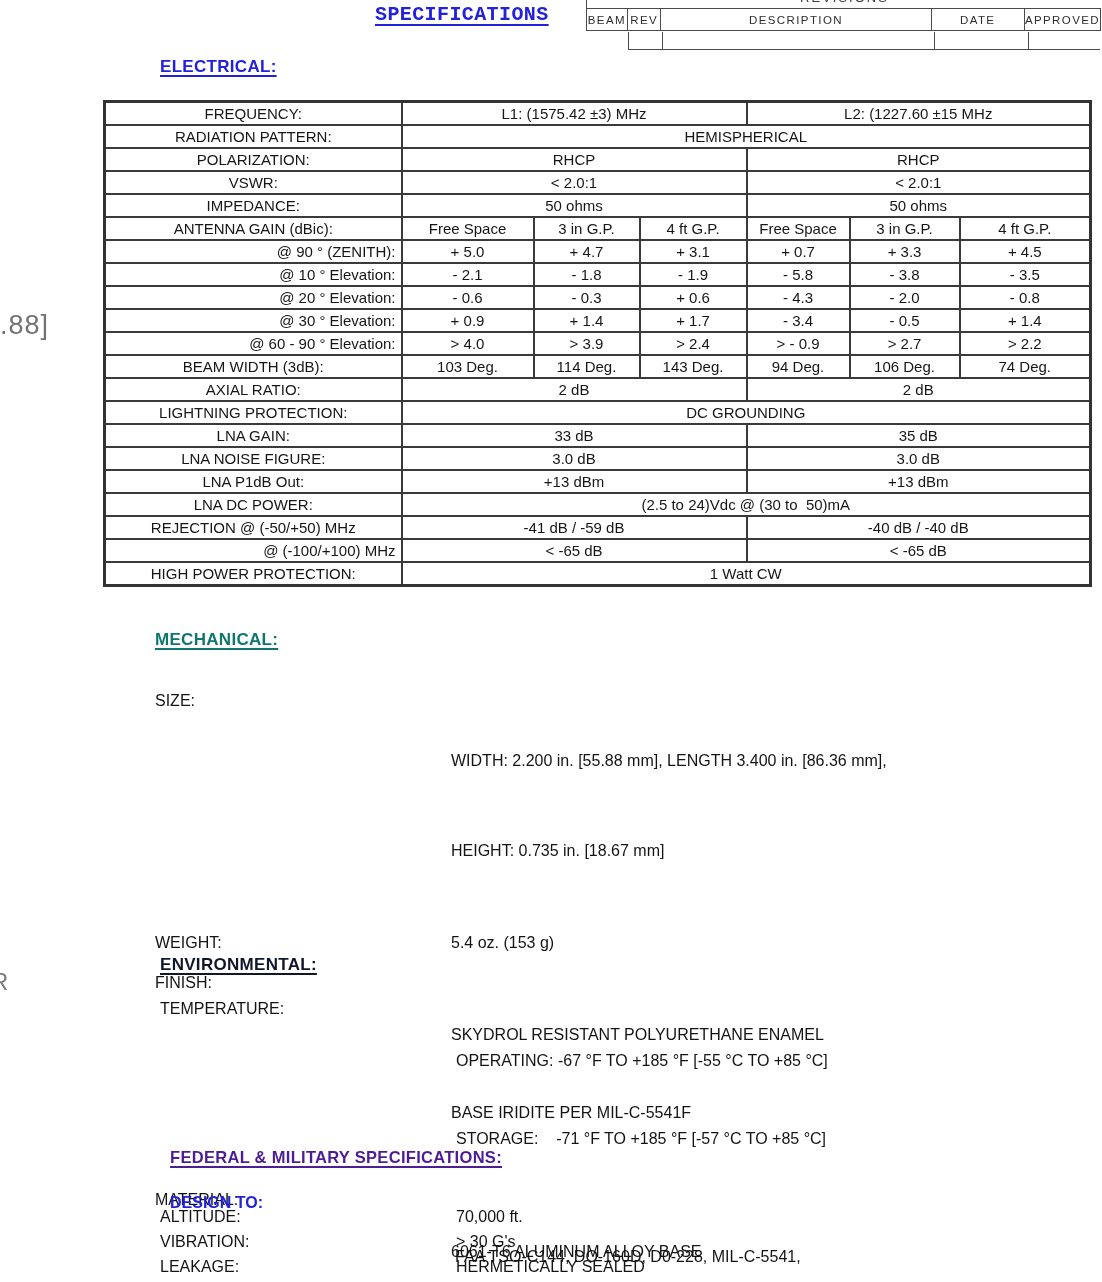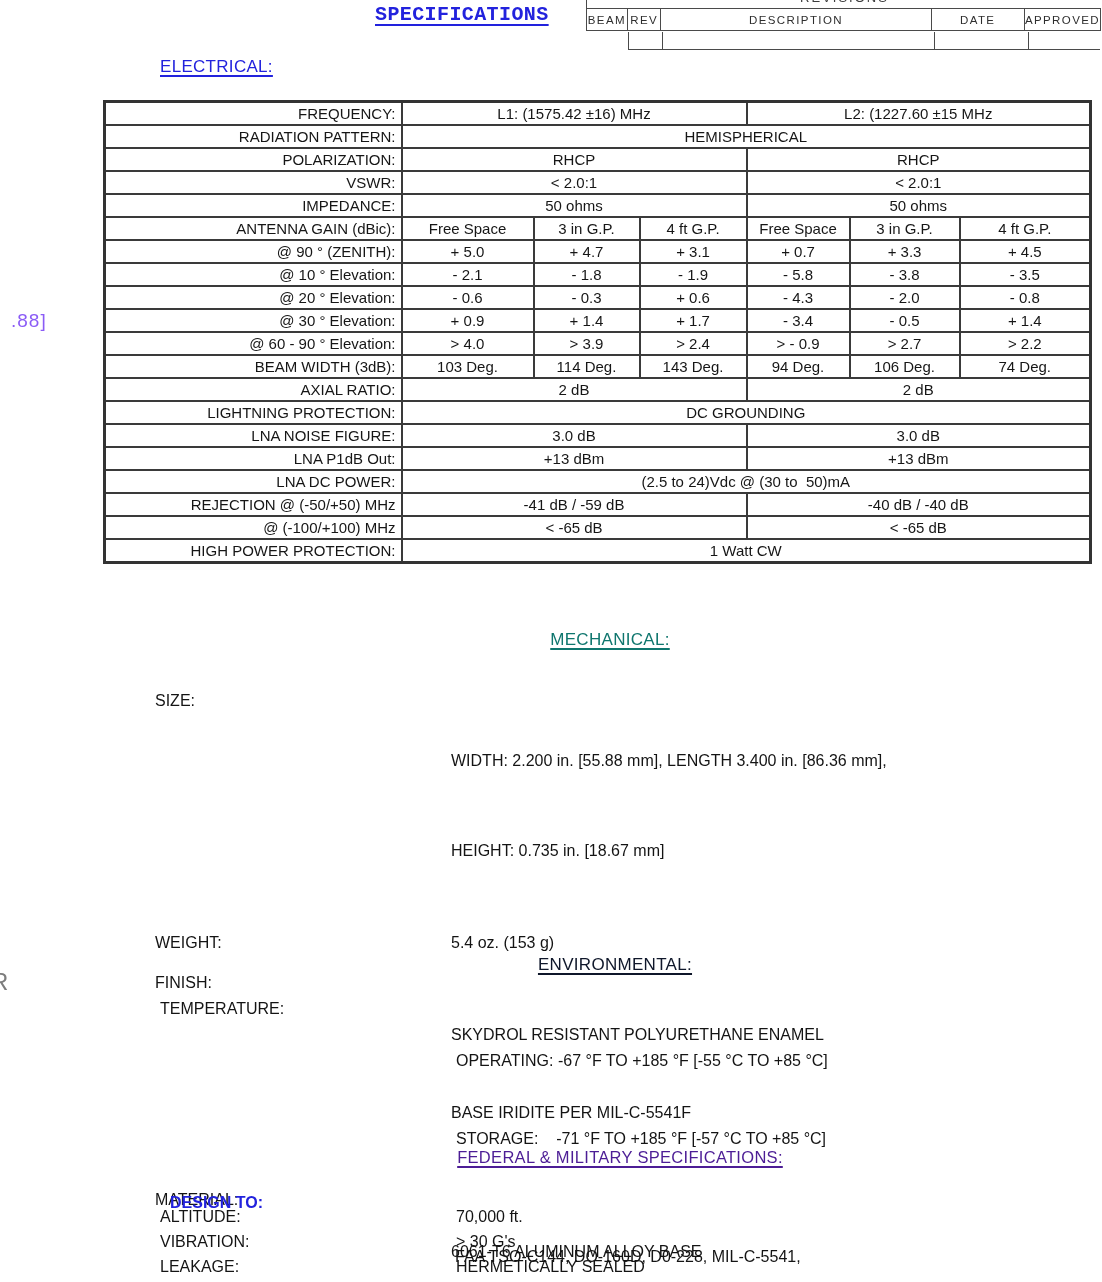--- a/index.html
+++ b/index.html
@@ -9,22 +9,22 @@
   }
   .abs { position:absolute; }
 
   
   .doc-title {
     left:375px; top:3px; font-size:20px; font-weight:bold;
     text-decoration:underline; text-underline-offset:4px; text-decoration-thickness:2px;
     letter-spacing:0.4px;
   }
   .sec-heading {
-    font-size:17px; font-weight:normal; text-decoration:underline;
-    text-underline-offset:3px; text-decoration-thickness:2px; letter-spacing:0.3px;text-align:center;
+    font-size:17px; font-weight:bold; text-decoration:underline;
+    text-underline-offset:3px; text-decoration-thickness:2px; letter-spacing:0.3px;
   }
 
   
   .rev-wrap { left:586px; top:0; width:516px; height:49px; font-family:"Liberation Sans",sans-serif; }
   .rev-title-cell { position:absolute; left:0; top:0; width:515px; height:9px; overflow:hidden; border-left:1.5px solid #4a4a4a; }
   .rev-title-cell span { position:absolute; top:-10px; left:0; width:100%; text-align:center; font-size:13px; letter-spacing:2px; color:#3c3c3c; }
   .rev-header { position:absolute; left:0; top:8px; width:513px; height:21px; display:flex; border:1.5px solid #4a4a4a; }
   .rev-header .rc {
     height:100%; display:flex; align-items:center; justify-content:center;
     font-size:11.5px; letter-spacing:1.4px; color:#2e2e2e; border-right:1.5px solid #4a4a4a; box-sizing:border-box;
@@ -37,38 +37,38 @@
 
   
   table.spec {
     position:absolute; left:103px; top:100px; width:986px;
     border-collapse:collapse; table-layout:fixed; border:3px solid #333333;
   }
   table.spec td {
     border:2px solid #3a3a3a; height:21px; font-size:15px; padding:0 5px;
     white-space:pre-wrap; overflow:hidden; vertical-align:middle; color:#161616;
   }
-  td.lbl  { text-align:right;  padding-left:9px; }
+  td.lbl  { text-align:center;  padding-left:9px; }
   td.lblr { text-align:right; padding-right:8px; }
   td.ctr  { text-align:center; }
 
   
   .section { position:absolute; }
   .kv { display:flex; align-items:flex-start; }
   .kv .k { width:296px; flex:none; font-size:16px; white-space:pre-wrap; }
   .kv .v { flex:1; font-size:16px; white-space:pre-wrap; }
   .lh30 { line-height:30px; }
   .lh26 { line-height:26px; }
   .lh25 { line-height:25px; }
   .lh27 { line-height:27px; }
 
   .fed .k { width:285px; font-weight:bold; }
 
   
-  .frag-dim { left:11px; top:310px; font-size:19px; color:#8b5cf6; letter-spacing:1px; }
+  .frag-dim { left:0; top:310px; font-size:27px; color:#737373; letter-spacing:1px; }
   .frag-r-wrap { left:0; top:968px; width:20px; height:30px; overflow:hidden; }
   .frag-r { position:absolute; left:-9px; top:0; font-size:24px; color:#7d7d7d; }
 </style>
 </head>
 <body>
 
 <div class="abs doc-title blue" style="color: rgb(34, 34, 221); font-family: Liberation Mono, monospace;">SPECIFICATIONS</div>
 
 <div class="abs rev-wrap">
   <div class="rev-title-cell">
@@ -102,21 +102,21 @@
       <col style="width:132px">
       <col style="width:106px">
       <col style="width:107px">
     <col style="width:103px">
       <col style="width:110px">
       <col style="width:131px">
   </colgroup>
   <tbody>
       <tr>
     <td class="lbl">FREQUENCY:</td>
-    <td class="ctr" colspan="3">L1: (1575.42 ±16) MHz</td>
+    <td class="ctr" colspan="3">L1: (1575.42 ±3) MHz</td>
     <td class="ctr" colspan="3">L2: (1227.60 ±15 MHz</td>
   </tr>
   <tr>
     <td class="lbl">RADIATION PATTERN:</td>
     <td class="ctr" colspan="6">HEMISPHERICAL</td>
   </tr>
   <tr>
     <td class="lbl">POLARIZATION:</td>
     <td class="ctr" colspan="3">RHCP</td>
     <td class="ctr" colspan="3">RHCP</td>
@@ -197,20 +197,25 @@
   <tr>
     <td class="lbl">AXIAL RATIO:</td>
     <td class="ctr" colspan="3">2 dB</td>
     <td class="ctr" colspan="3">2 dB</td>
   </tr>
   <tr>
     <td class="lbl">LIGHTNING PROTECTION:</td>
     <td class="ctr" colspan="6">DC GROUNDING</td>
   </tr>
   <tr>
+    <td class="lbl">LNA GAIN:</td>
+    <td class="ctr" colspan="3">33 dB</td>
+    <td class="ctr" colspan="3">35 dB</td>
+  </tr>
+  <tr>
     <td class="lbl">LNA NOISE FIGURE:</td>
     <td class="ctr" colspan="3">3.0 dB</td>
     <td class="ctr" colspan="3">3.0 dB</td>
   </tr>
   <tr>
     <td class="lbl">LNA P1dB Out:</td>
     <td class="ctr" colspan="3">+13 dBm</td>
     <td class="ctr" colspan="3">+13 dBm</td>
   </tr>
   <tr>

